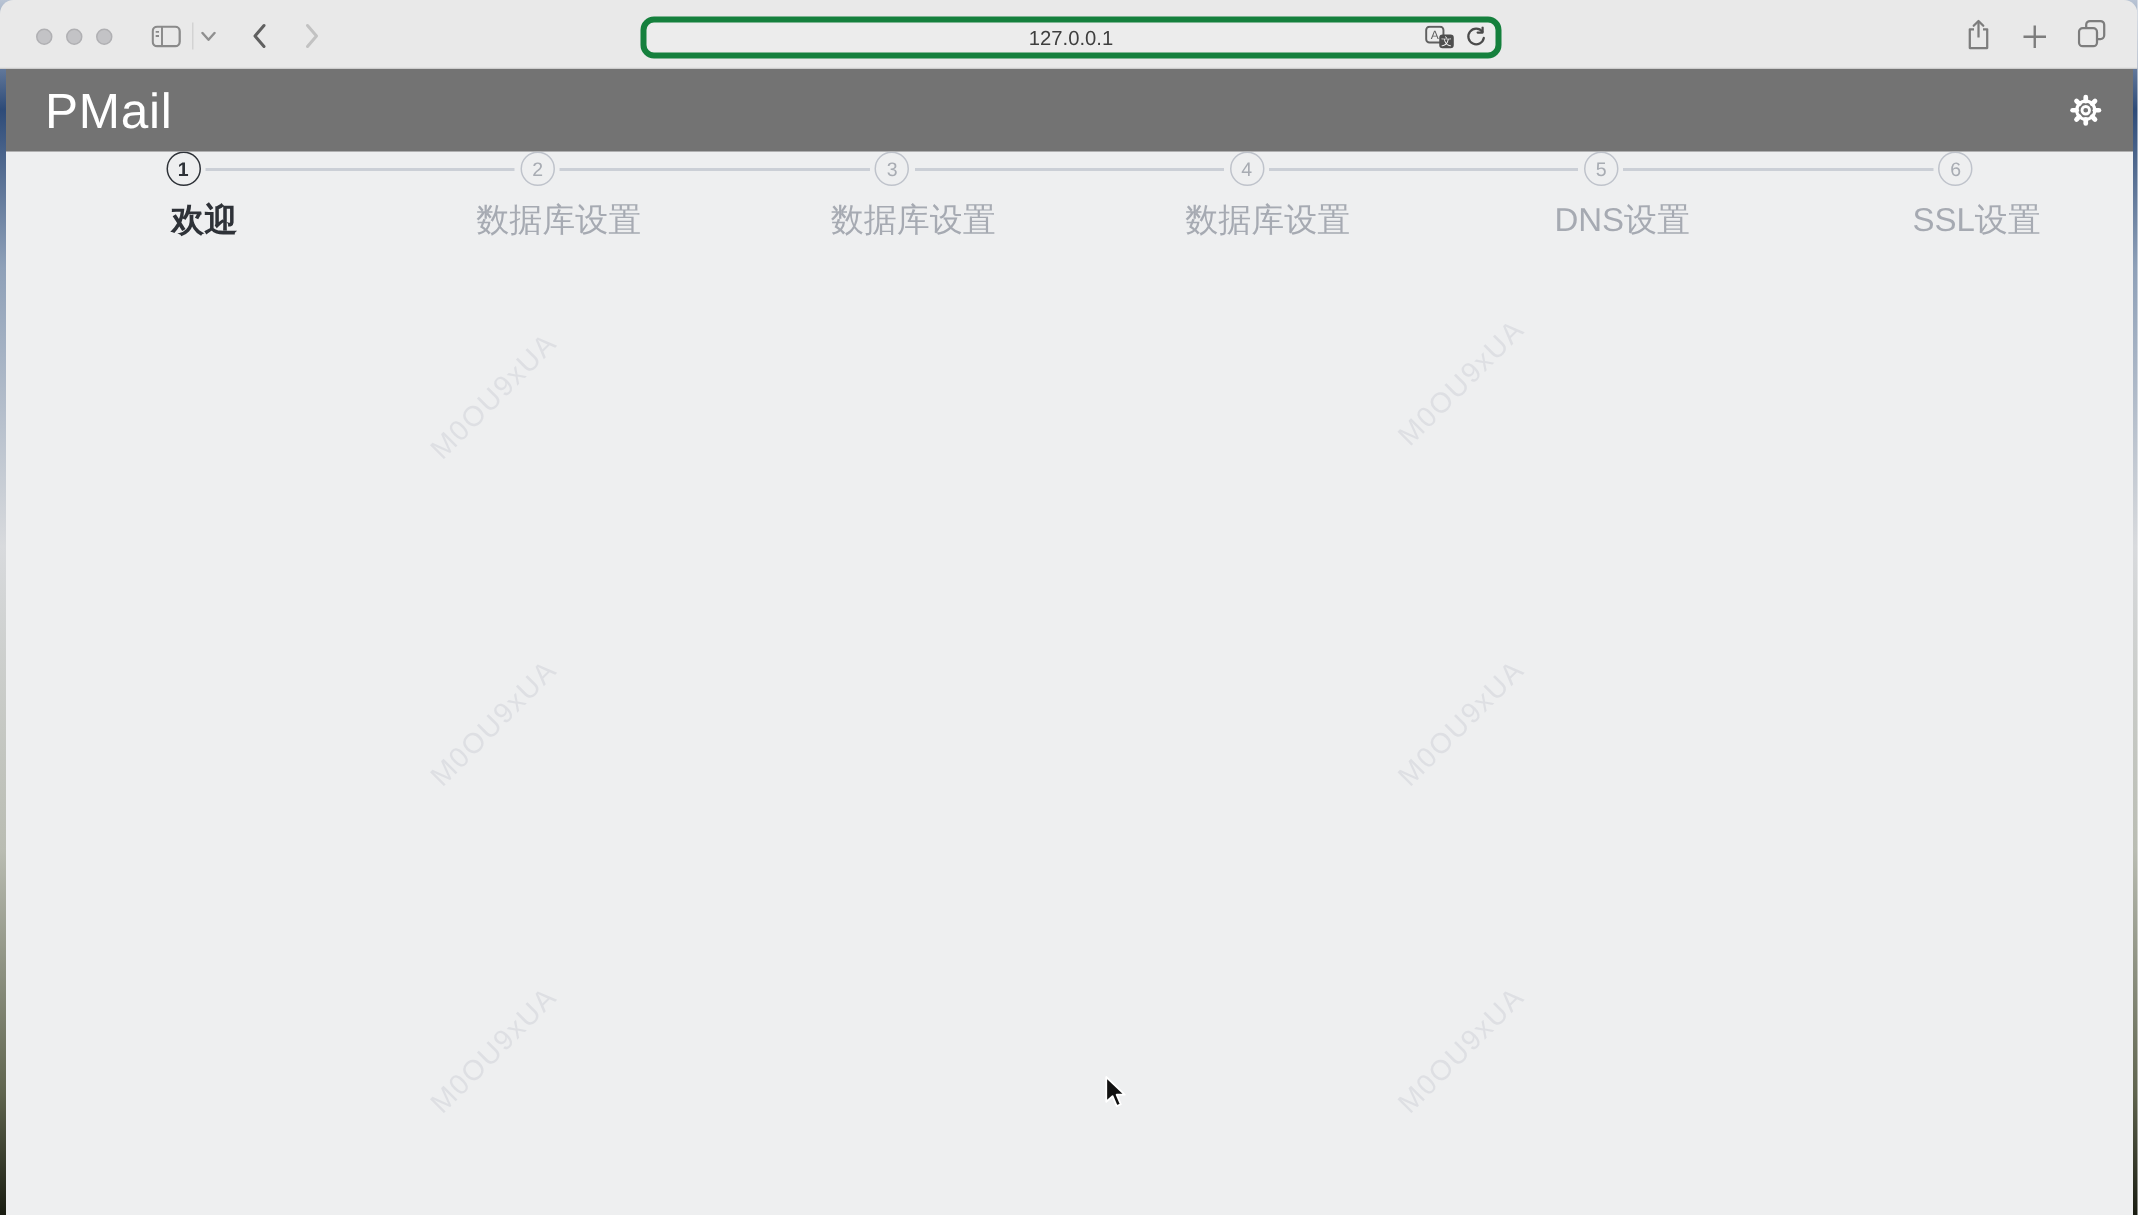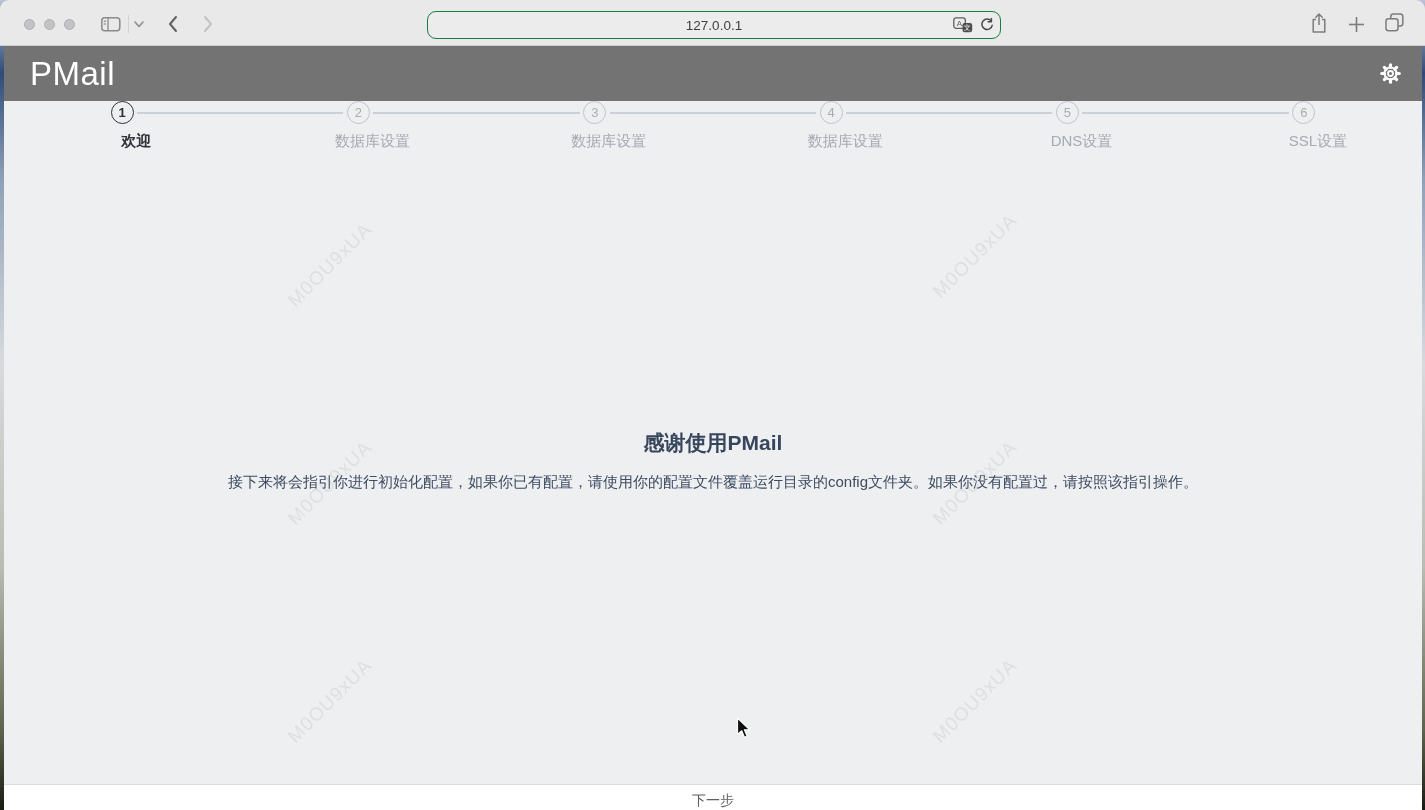--- a/index.html
+++ b/index.html
@@ -17,21 +17,21 @@
     background:#e9e9e9; border-bottom:1px solid #cdcdcd;
     border-radius:9px 9px 0 0;
   }
   .tl { position:absolute; top:19px; width:11px; height:11px; border-radius:50%;
         background:#c3c3c6; border:0.5px solid #b0b0b3; }
   .tl.c1{left:24px} .tl.c2{left:44px} .tl.c3{left:64px}
   .tbtn { position:absolute; background:none; border:none; cursor:pointer; padding:0; line-height:0; }
   .divider { position:absolute; left:128px; top:15px; width:1px; height:18px; background:#d3d3d3; }
   .urlfield {
     position:absolute; left:427px; top:11px; width:574px; height:28px;
-    background:#ececec; border:1px solid #15803d; border-radius:9px;
+    background:#ececec; border:4px solid #15803d; border-radius:9px;
     display:flex; align-items:center; justify-content:center; cursor:text;
   }
   .urltext { font-size:13.5px; color:#3e3e3e; }
   .fieldbtn { position:absolute; top:50%; transform:translateY(-50%); background:none; border:none; cursor:pointer; padding:0; line-height:0; }
 
   
   .page { position:absolute; left:4px; right:3px; top:46px; bottom:0; background:#eeeff0; }
   .appheader { position:absolute; left:0; right:0; top:0; height:55px; background:#737373;
                display:flex; align-items:center; }
   .apptitle { color:#fff; font-size:33px; font-weight:400; padding-left:26px; letter-spacing:0.5px; }
@@ -40,21 +40,21 @@
   
   .content { position:absolute; left:0; right:0; top:55px; bottom:0; overflow:hidden; }
   .steps { display:flex; width:100%; }
   .step { flex:1; position:relative; display:flex; flex-direction:column; align-items:center; }
   .step-circle {
     width:23px; height:23px; border-radius:50%; border:1.5px solid #bfc3cb;
     display:flex; align-items:center; justify-content:center;
     font-size:13px; color:#a8acb3; background:transparent; z-index:2;
   }
   .step.active .step-circle { border-color:#2e3238; color:#2e3238; font-weight:700; }
-  .step-label { margin-top:8px; font-size:15px; color:#a6aab2;margin-left:28px; }
+  .step-label { margin-top:8px; font-size:22px; color:#a6aab2;margin-left:28px; }
   .step.active .step-label { color:#2e3238; font-weight:700; }
   .step:not(:last-child)::after {
     content:""; position:absolute; top:11px; height:2px;
     left:calc(50% + 15px); width:calc(100% - 30px);
     background:#cbcfd6; z-index:1;
   }
 
   
   .wm { position:absolute; transform:translate(-50%,-50%) rotate(-45deg);
         font-size:19px; letter-spacing:1px; color:rgba(140,150,168,0.17);
@@ -242,30 +242,23 @@
           <div class="step-label">DNS设置</div>
         </div>
         <div class="step">
           <div class="step-circle">
               <span>6</span>
             </div>
           <div class="step-label">SSL设置</div>
         </div>
       </div>
 
-      <div class="welcome">
-        <div class="welcome-title">感谢使用PMail</div>
-        <div class="welcome-desc">接下来将会指引你进行初始化配置，如果你已有配置，请使用你的配置文件覆盖运行目录的config文件夹。如果你没有配置过，请按照该指引操作。</div>
-      </div>
 
     </div>
 
-    <div class="footer">
-      <button class="nextbtn">下一步</button>
-    </div>
 
   </div>
 
   <div class="cursor">
     <svg width="16" height="22" viewBox="0 0 16 22">
       <path d="M1.5 1 L1.5 17.5 L5.7 13.8 L8.5 20.4 L11.2 19.2 L8.4 12.8 L13.8 12.8 Z" fill="#111111" stroke="#ffffff" stroke-width="1.2" stroke-linejoin="round"></path>
     </svg>
   </div>
 
 </div>

